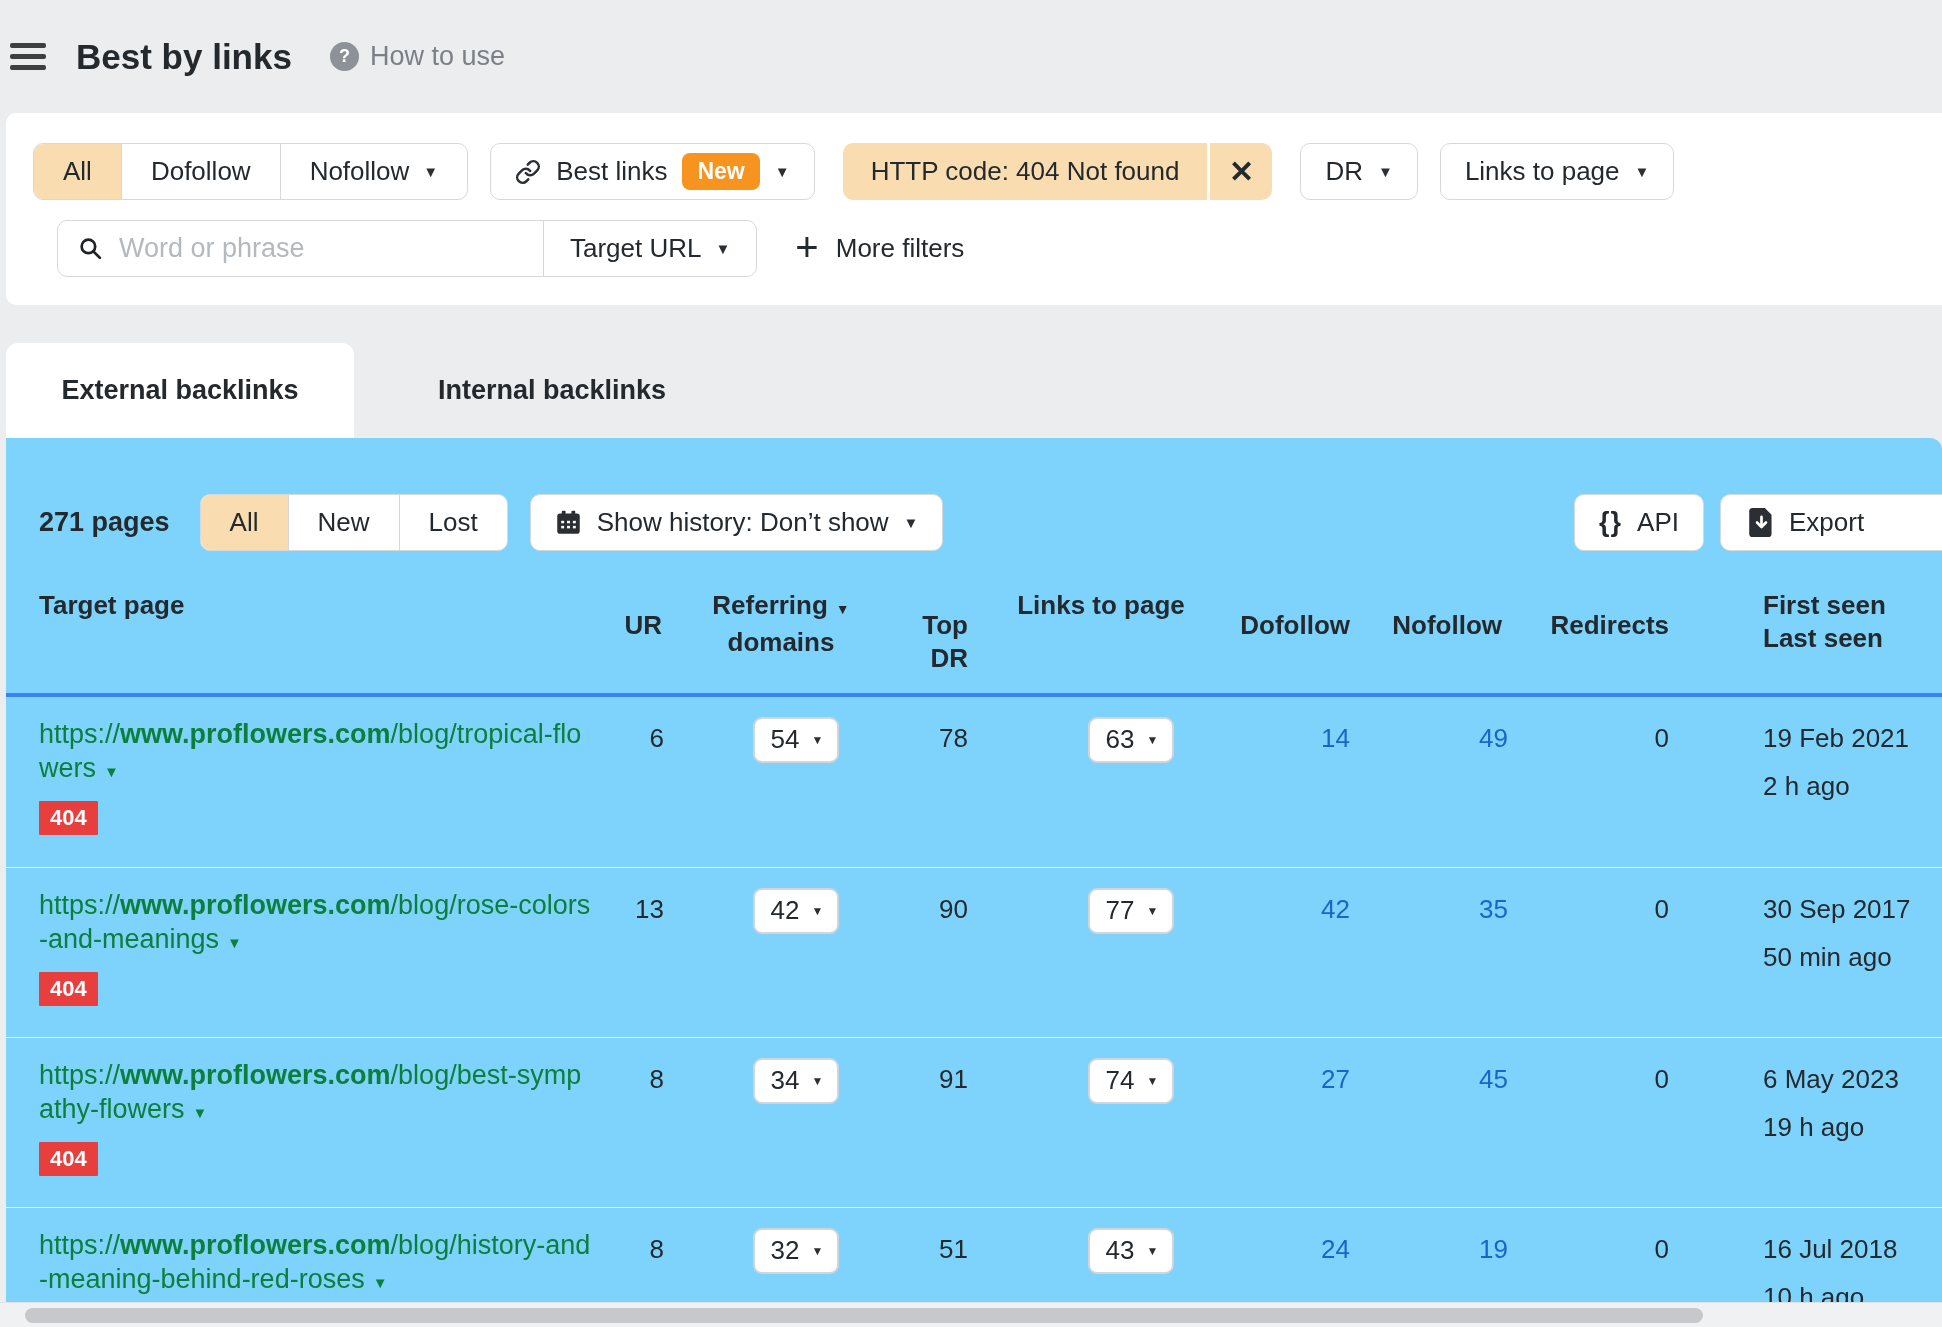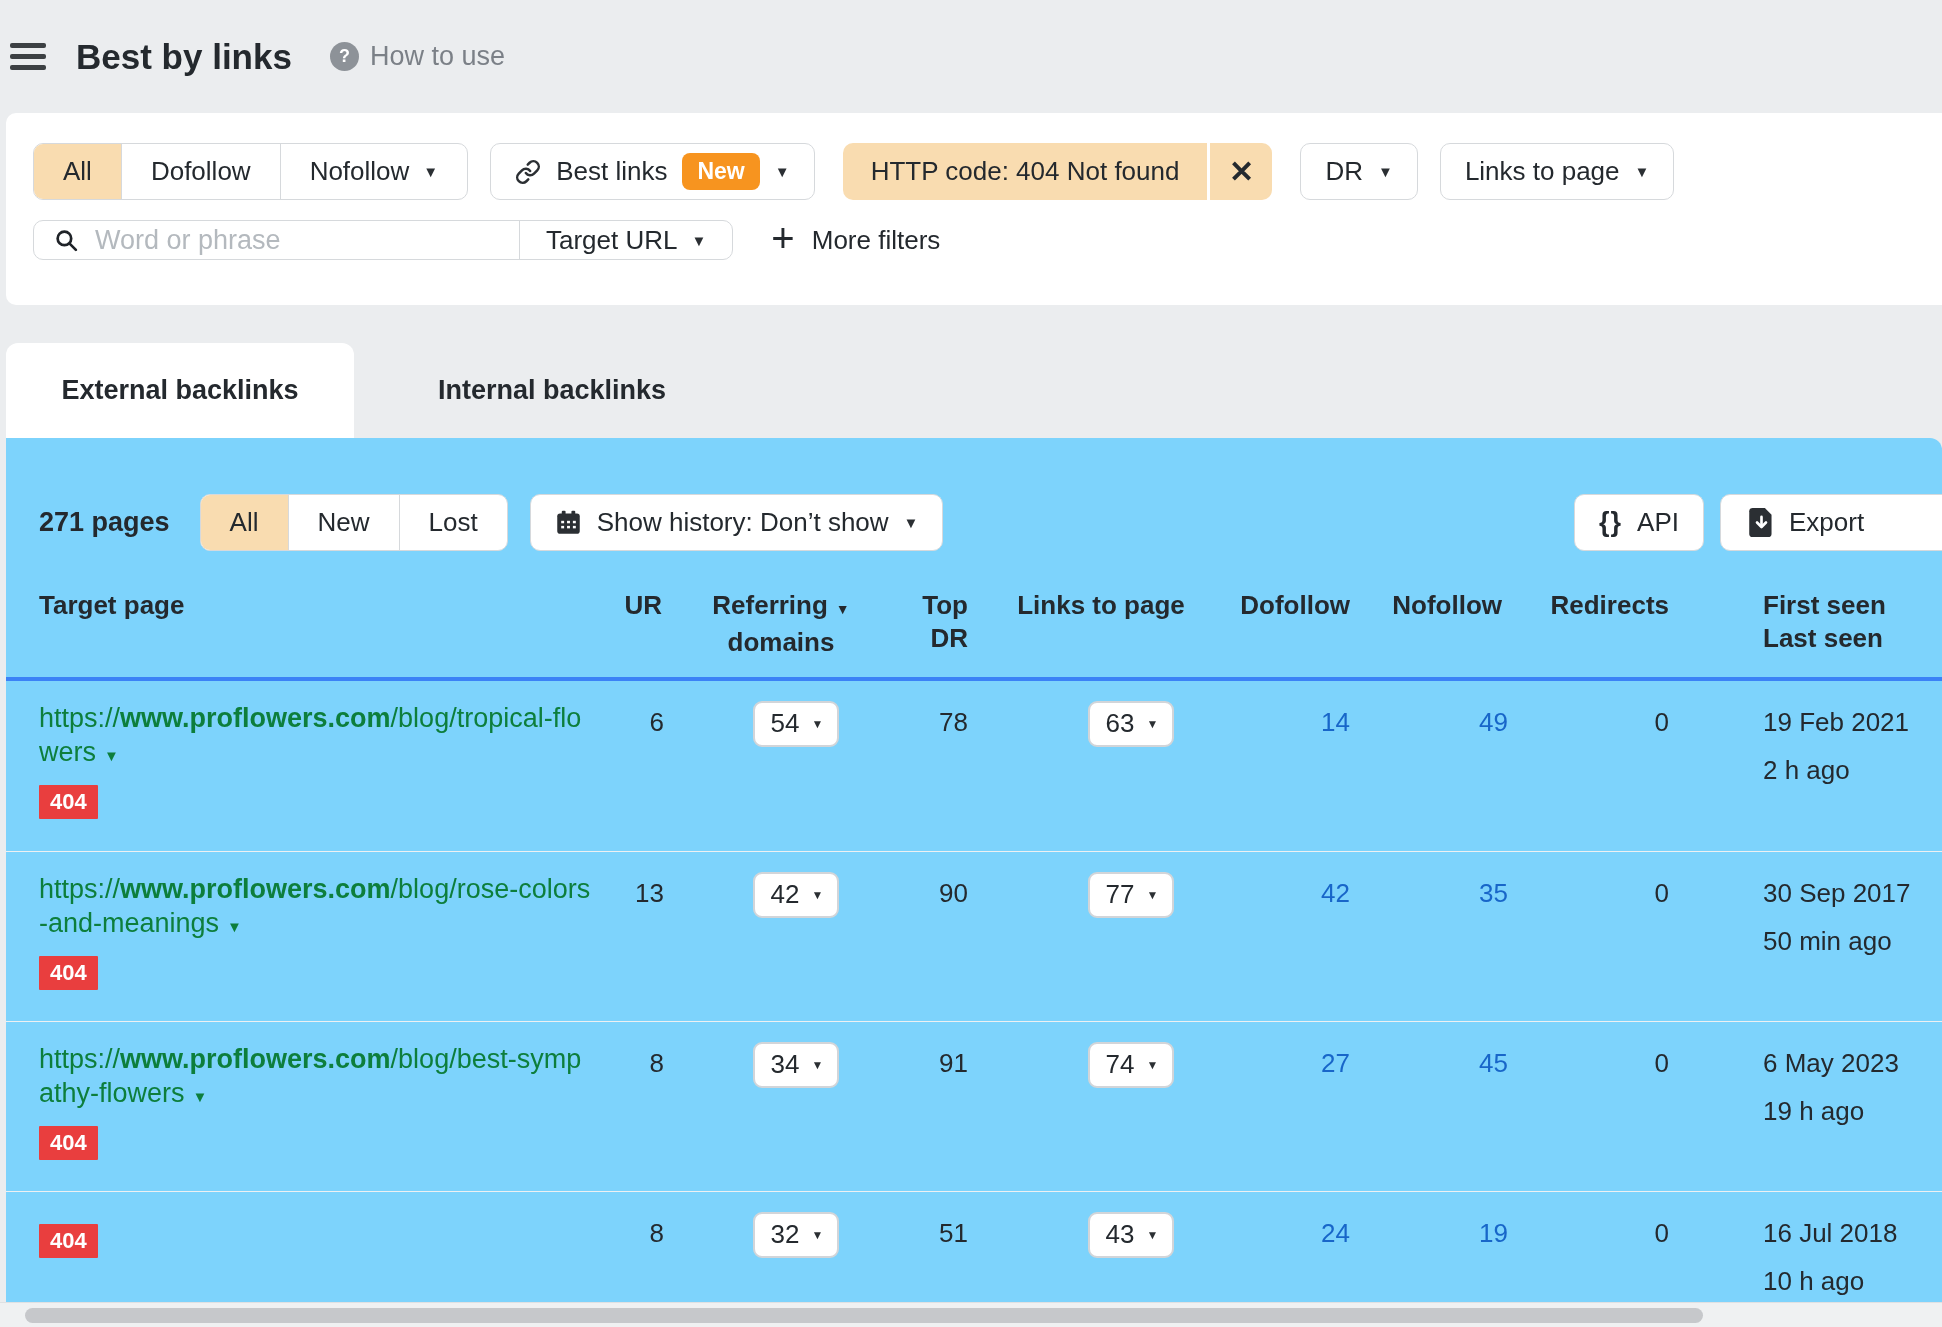--- a/index.html
+++ b/index.html
@@ -32,21 +32,21 @@
   .btn { display:inline-flex; align-items:center; gap:15px; height:57px; border:1px solid #d6d9dc; border-radius:10px; background:#fff; padding:0 24px; cursor:pointer; }
   .new-badge { background:#f7941f; color:#fff; font-size:23px; font-weight:bold; padding:5px 15px; border-radius:8px; }
 
   .chip { display:inline-flex; height:57px; }
   .chip-main { background:#f9dcb0; border-radius:10px 0 0 10px; display:flex; align-items:center; padding:0 28px; }
   .chip-x { background:#f9dcb0; border-radius:0 10px 10px 0; width:62px; margin-left:3px; display:flex; align-items:center; justify-content:center;
     font-size:30px; font-weight:bold; cursor:pointer; }
 
   .gap22 { width:22px; } .gap28 { width:28px; }
 
-  .search-combo { display:inline-flex; align-items:stretch; height:40px; border:1px solid #d6d9dc; border-radius:10px; background:#fff; overflow:hidden; }
+  .search-combo { display:inline-flex; align-items:stretch; height:57px; border:1px solid #d6d9dc; border-radius:10px; background:#fff; overflow:hidden;margin-left:24px; }
   .search-field { display:flex; align-items:center; gap:14px; padding:0 18px 0 20px; width:485px; }
   .search-field input { border:none; outline:none; flex:1; font-size:27px; font-family:"Liberation Sans",sans-serif; color:#24292e; }
   .search-field input::placeholder { color:#b4b9be; }
   .target-seg { display:flex; align-items:center; gap:14px; padding:0 26px; border-left:1px solid #d6d9dc; cursor:pointer; }
 
   .more-filters { display:flex; align-items:center; gap:17px; margin-left:38px; cursor:pointer; }
   .plus-glyph { font-size:40px; font-weight:400; line-height:1; margin-top:-4px; }
 
   .caret { font-size:15px; color:#2b2f33; line-height:1; }
 
@@ -64,21 +64,21 @@
   .history-btn { margin-left:22px; }
   .right-actions { margin-left:auto; display:flex; gap:16px; }
   .export-btn { width:270px; margin-right:-48px; justify-content:flex-start; padding-left:28px; }
   .braces { font-weight:bold; font-size:27px; letter-spacing:1px; }
 
   
   .grid { display:grid; grid-template-columns:590px 70px 230px 80px 250px 130px 160px 165px 261px; }
   .thead { padding-top:38px; border-bottom:4px solid #3b82f6; font-weight:bold; font-size:26px; line-height:33px; padding-bottom:18px; }
   .th { display:flex; align-items:flex-start; }
   .cell-target-h { padding-left:33px; }
-  .al-r { justify-content:flex-end; text-align:right; }
+  .al-r { justify-content:flex-end; text-align:right;margin-top:20px; }
   .al-c { justify-content:center; text-align:center; }
   .th.ur { padding-right:4px; }
   .th.topdr { padding-right:8px; }
   .th.dofollow { padding-right:6px; }
   .th.nofollow { padding-right:14px; }
   .th.redirects { padding-right:12px; }
   .th.seen { padding-left:82px; flex-direction:column; }
   .th .stack { display:flex; flex-direction:column; align-items:center; }
   .sort-caret { font-size:14px; margin-left:8px; }
 
@@ -374,20 +374,23 @@
         </div>
     <div class="cell redirects">0</div>
     <div class="cell seen">
       <span>6 May 2023</span>
       <span class="last">19 h ago</span>
     </div>
   </div>
 
   <div class="grid trow">
     <div class="cell cell-target">
+      <div class="url">
+        <span>https://</span><b>www.proflowers.com</b><span>/blog/history-and-meaning-behind-red-roses</span><span class="url-caret">▼</span>
+      </div>
       <div><span class="badge-404">404</span></div>
     </div>
     <div class="cell ur">8</div>
     <div class="cell ref">
       <span class="mini-dd">
         <span>32</span>
         <span class="caret">▼</span>
       </span>
     </div>
     <div class="cell topdr">51</div>

